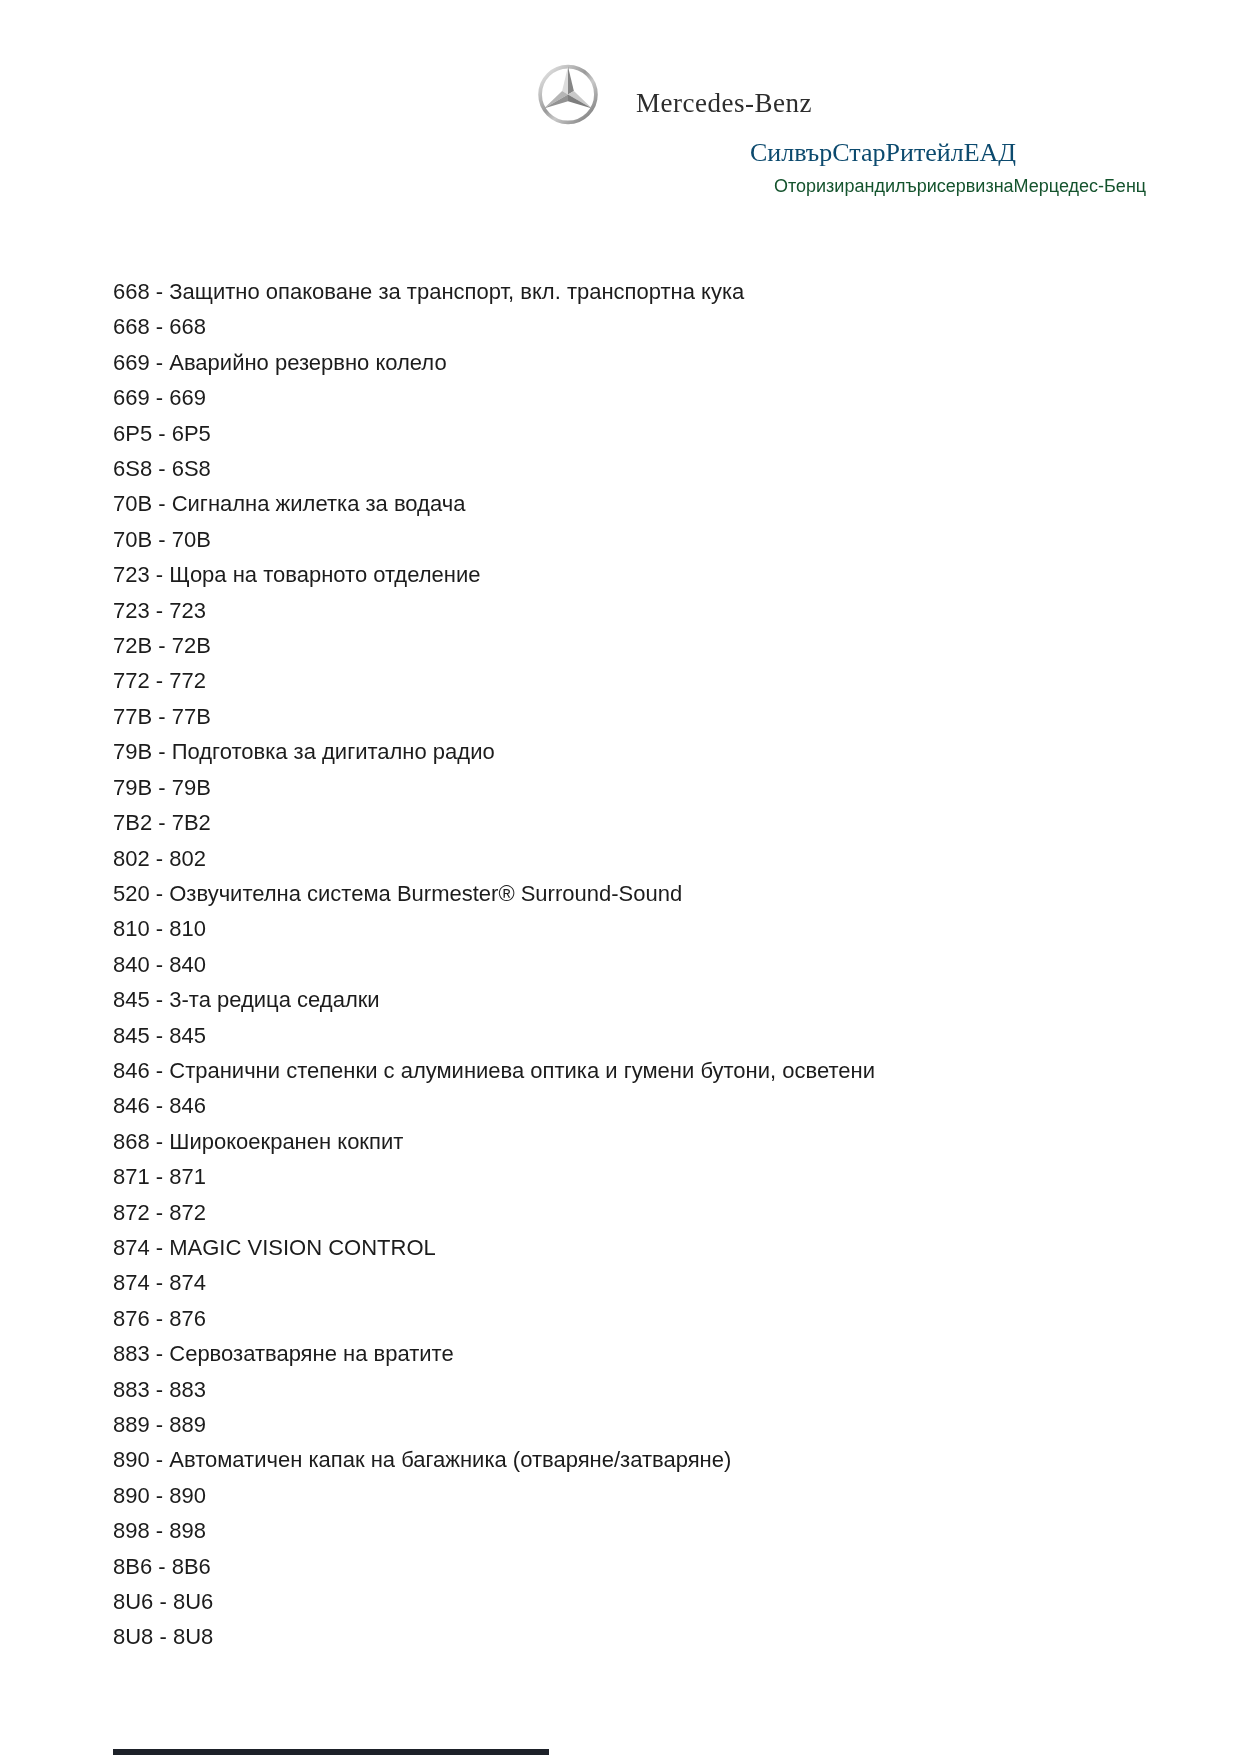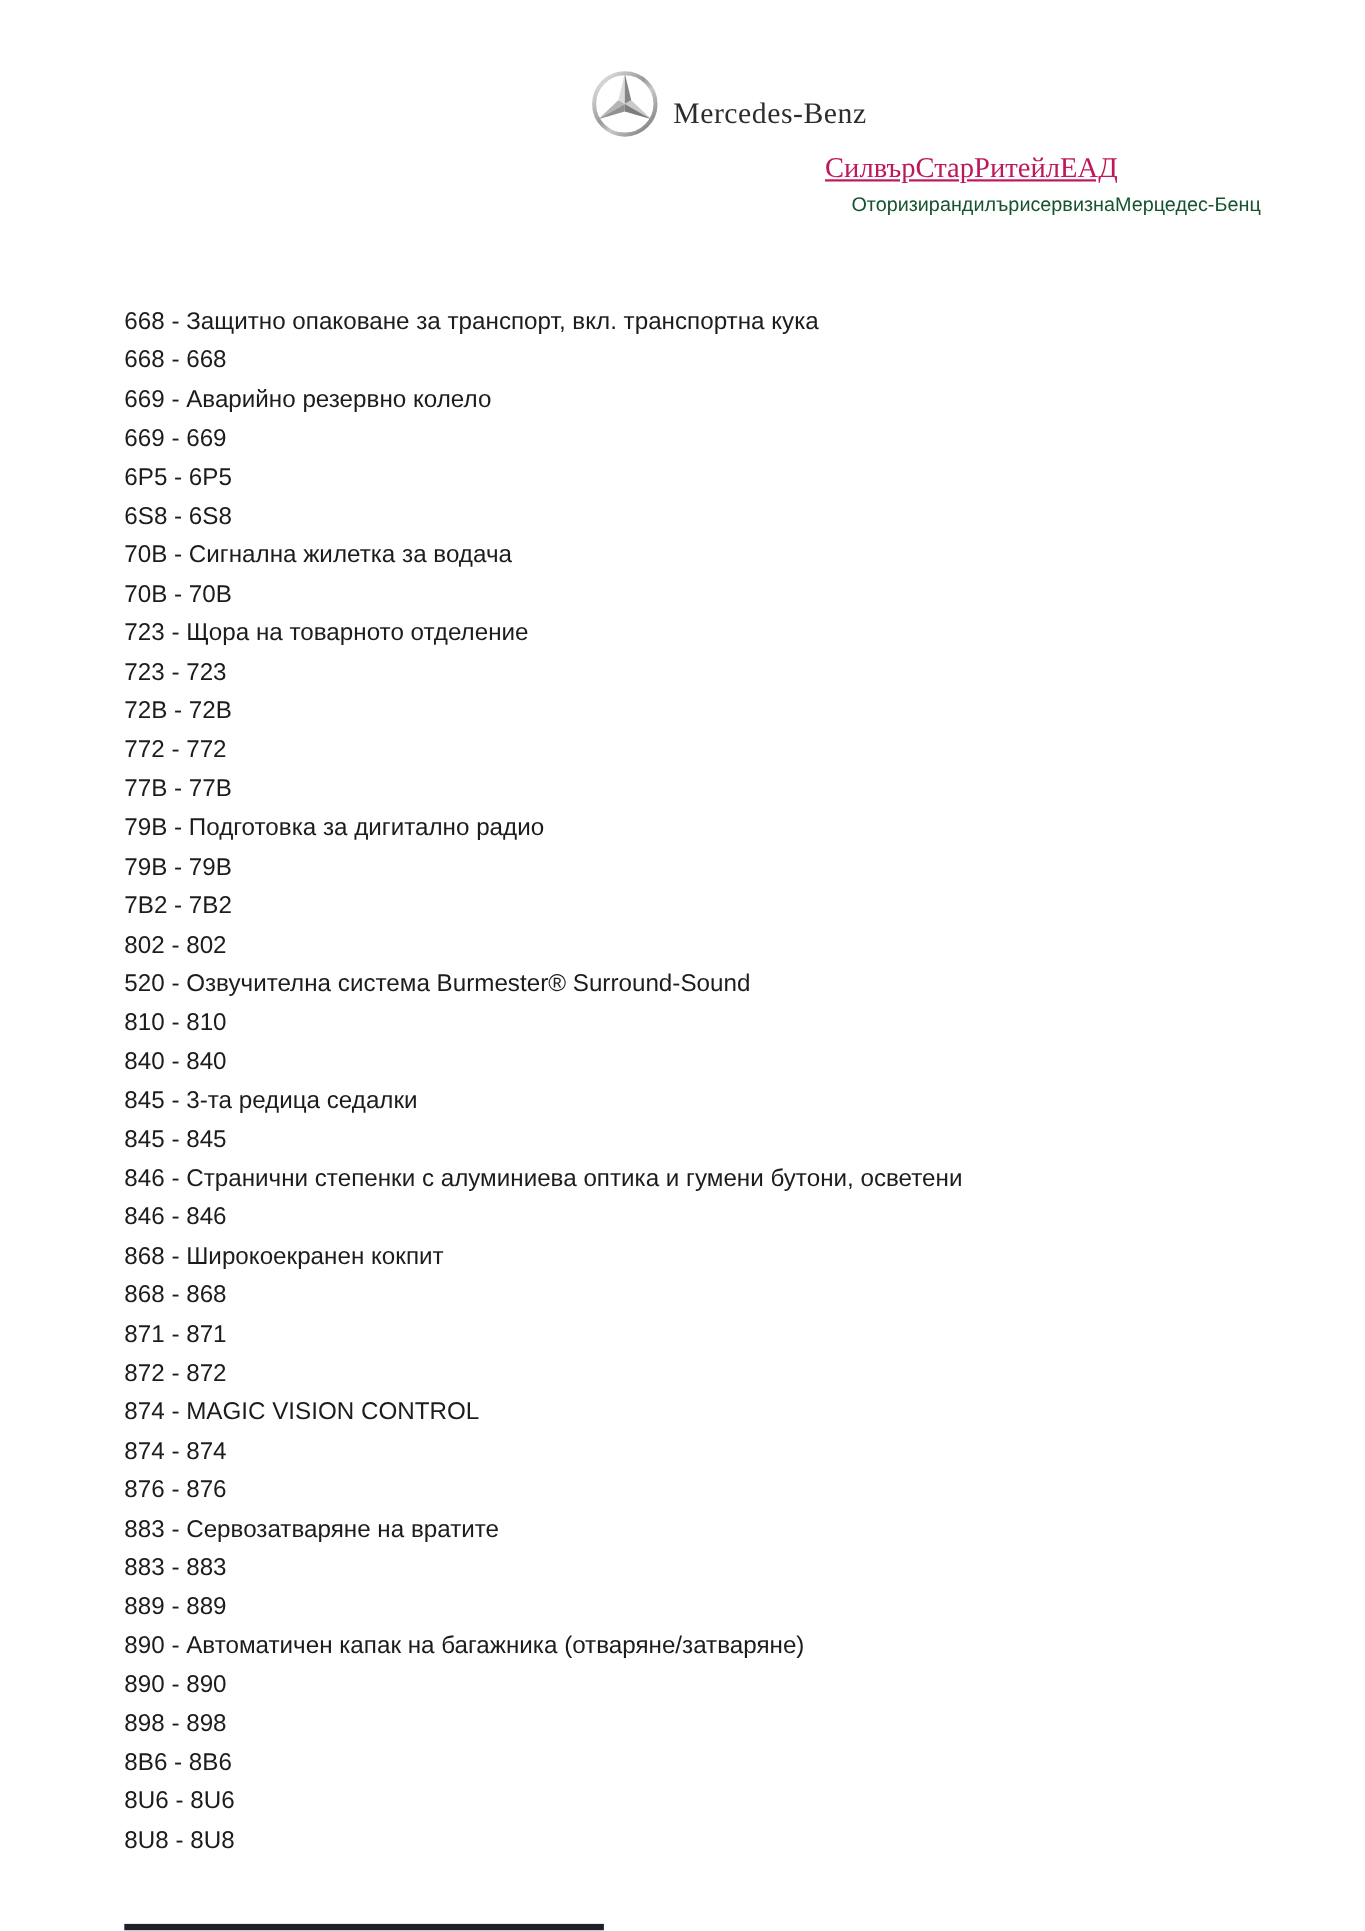--- a/index.html
+++ b/index.html
@@ -12,32 +12,31 @@
   }
   .page {
     position:absolute; inset:0; background:#ffffff;
   }
 
   
   .logo-block { position:absolute; left:537px; top:61px; width:62px; height:67px; }
   .logo-block svg { width:100%; height:100%; display:block; }
 
   .brand-wordmark {
-    position:absolute; left:612px; top:88px;
+    position:absolute; left:636px; top:88px;
     font-family:"Liberation Serif", serif;
     font-size:27px; color:#2d2d2d; letter-spacing:0.5px;
     white-space:nowrap;
   }
 
   .dealer-name {
     position:absolute; left:750px; top:138px;
     font-family:"Liberation Serif", serif;
-    font-size:26px; color:#be185d;
+    font-size:26px; color:#0c4a6e;
     white-space:nowrap;
-    text-decoration:underline;
   }
   .dealer-subtitle {
     position:absolute; left:774px; top:176px;
     font-family:Liberation Sans, sans-serif;
     font-size:18px; color:#14532d;
     white-space:nowrap;
   }
 
   
   .equipment-list {
@@ -184,23 +183,20 @@
       </div>
 
       <div class="equipment-row">
         <span>846 - 846</span>
       </div>
 
       <div class="equipment-row">
         <span>868 - Широкоекранен кокпит</span>
       </div>
 
-      <div class="equipment-row">
-        <span>868 - 868</span>
-      </div>
 
       <div class="equipment-row">
         <span>871 - 871</span>
       </div>
 
       <div class="equipment-row">
         <span>872 - 872</span>
       </div>
 
       <div class="equipment-row">

